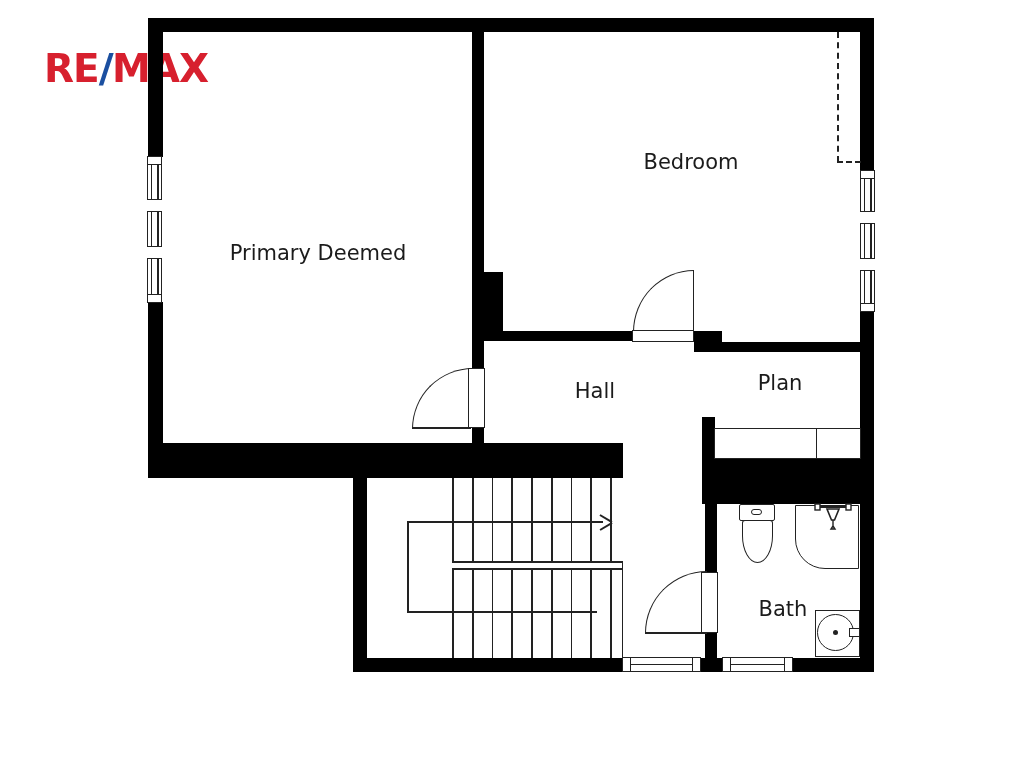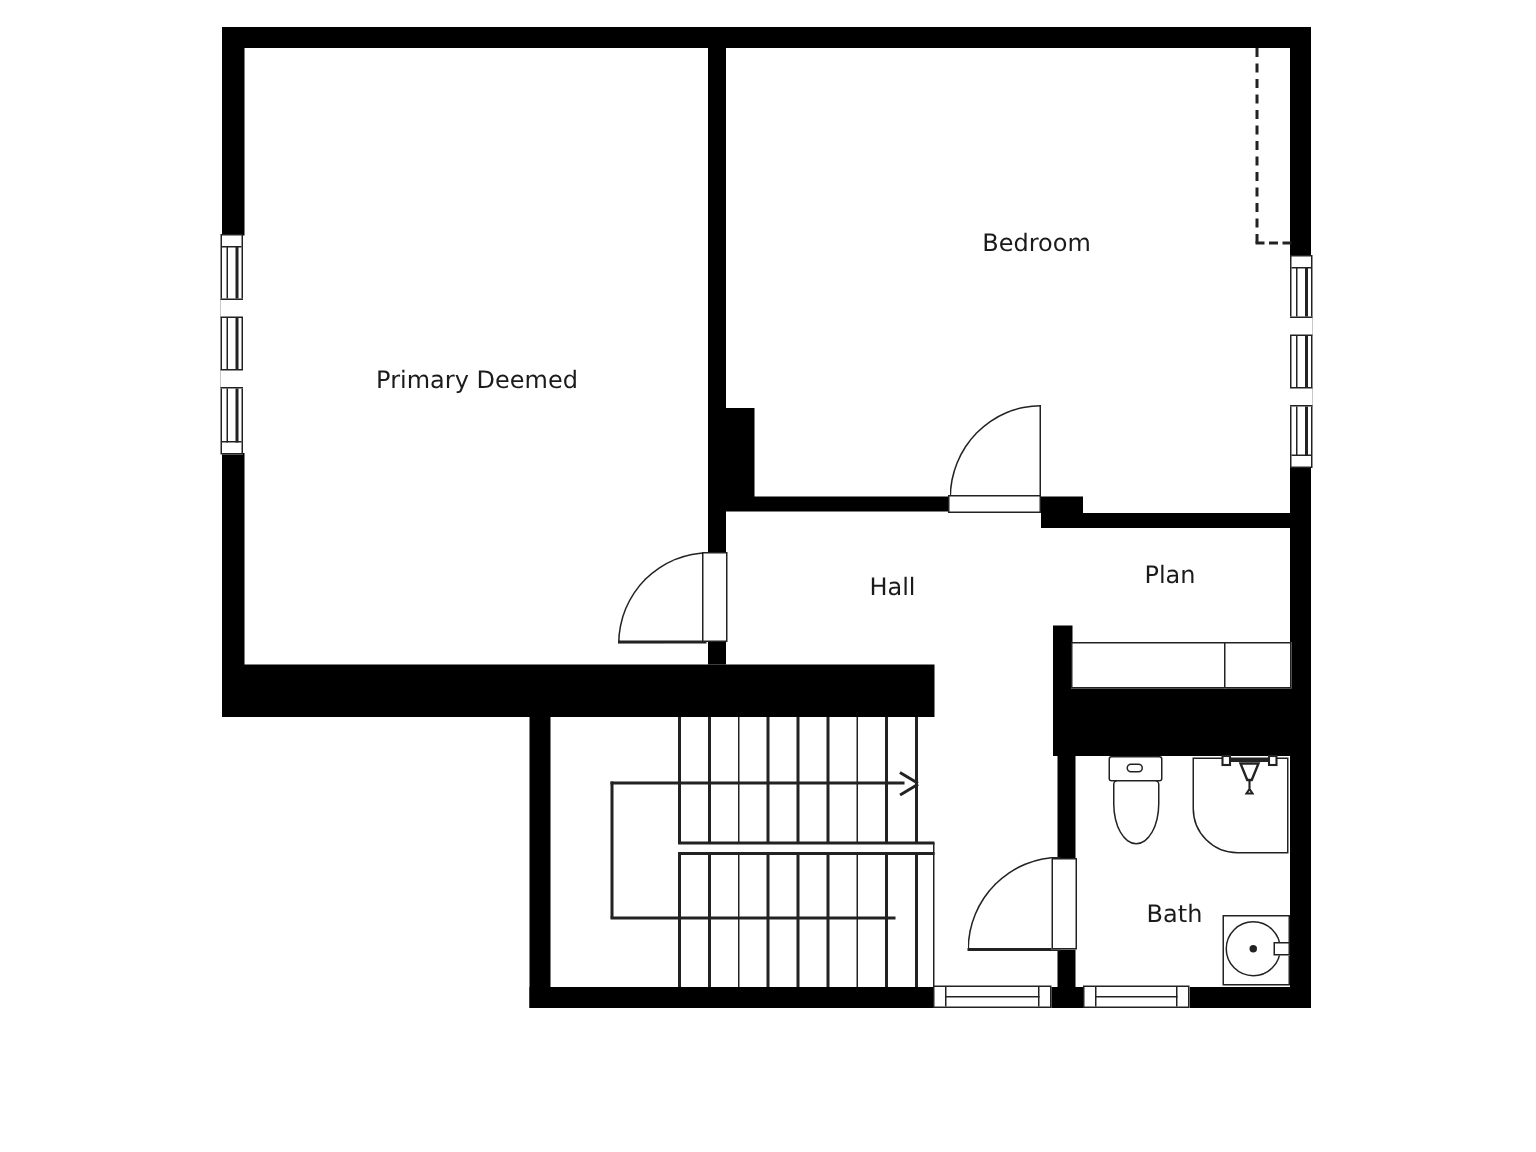--- a/index.html
+++ b/index.html
@@ -25,31 +25,34 @@
   .vwin .cap-t,.vwin .cap-b{position:absolute;left:0;right:0;height:1.2px;background:var(--line);}
   .vwin .cap-t{top:7px;} .vwin .cap-b{bottom:7px;}
   .mull{position:absolute;left:-1px;right:-1px;background:#fff;border-top:1.5px solid var(--line);
         border-bottom:1.5px solid var(--line);box-sizing:border-box;}
   .hwin{position:absolute;background:#fff;border:1.5px solid var(--line);box-sizing:border-box;}
   .hwin .g{position:absolute;left:7px;right:7px;top:50%;height:1.2px;margin-top:-0.6px;background:var(--line);}
   .hwin .e1,.hwin .e2{position:absolute;top:0;bottom:0;width:1.2px;background:var(--line);}
   .hwin .e1{left:7px;} .hwin .e2{right:7px;}
   .furn{position:absolute;background:#fff;border:1.5px solid var(--line);box-sizing:border-box;}
   .fix{position:absolute;background:#fff;border:1.5px solid var(--line);box-sizing:border-box;}
-  .label{position:absolute;transform:translate(-50%,-50%);font-size:16px;color:#1b1b1b;
+  .label{position:absolute;transform:translate(-50%,-50%);font-size:21px;color:#1b1b1b;
          white-space:nowrap;z-index:3;}
   .footer{position:absolute;left:0;top:733px;width:1024px;text-align:center;font-size:11.5px;
           letter-spacing:.2px;color:#111;z-index:3;}
   .ah{position:absolute;width:14px;height:1.8px;background:var(--line);transform-origin:left center;}
 </style>
 </head>
 <body>
 
 <div class="stage">
 
+  <div class="logo">
+    <span class="red">RE</span><span class="blue">/</span><span class="red">MAX</span>
+  </div>
 
   <div class="plan">
 
     <div class="w" style="left:148px;top:18px;width:726px;height:14px"></div>
     <div class="w" style="left:148px;top:18px;width:15px;height:139px"></div>
     <div class="w" style="left:148px;top:302px;width:15px;height:176px"></div>
     <div class="w" style="left:148px;top:443px;width:475px;height:35px"></div>
     <div class="w" style="left:472px;top:32px;width:12px;height:411px"></div>
     <div class="w" style="left:484px;top:272px;width:19px;height:60px"></div>
     <div class="w" style="left:484px;top:331px;width:150px;height:10px"></div>

